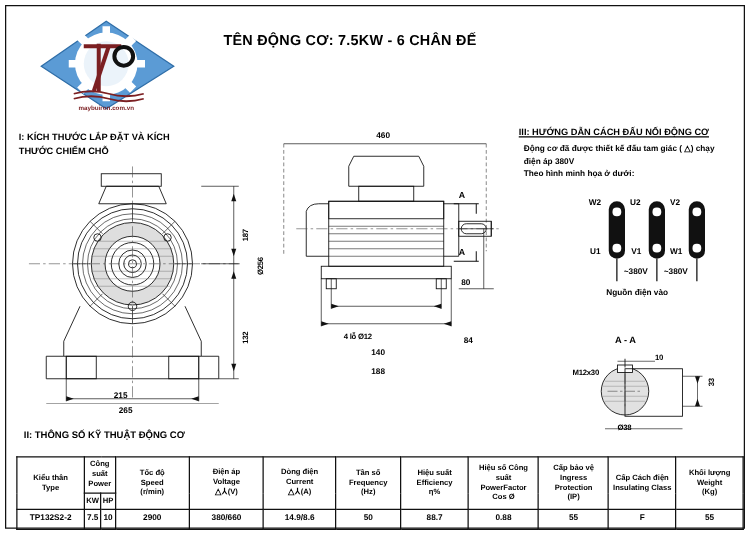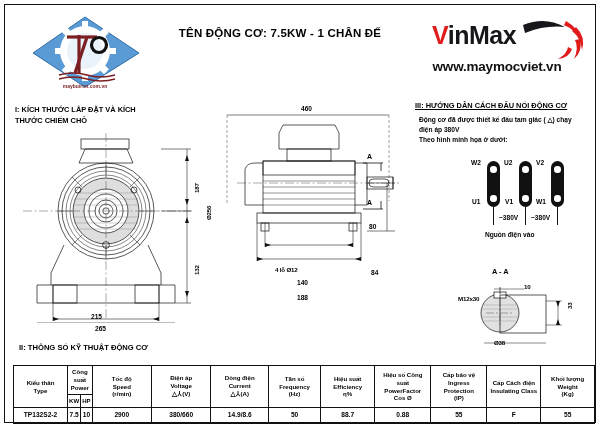--- a/index.html
+++ b/index.html
@@ -81,39 +81,22 @@
       </g>
       <circle cx="72" cy="32" r="7.5" fill="none" stroke="#111" stroke-width="3.2"></circle>
       <g stroke="#7b1f22" fill="none" stroke-width="1.4">
         <path d="M32 62 q14 -4 28 0 q14 4 28 0"></path>
         <path d="M32 66 q14 -4 28 0 q14 4 28 0"></path>
       </g>
       <text x="58" y="75" font-size="5" font-weight="bold" fill="#7b1f22" text-anchor="middle" font-family="Liberation Sans, sans-serif">maybuiron.com.vn</text>
     </svg>
   </div>
 
-  <div class="abs title">TÊN ĐỘNG CƠ: 7.5KW - 1 CHÂN ĐẾ</div>
-
-  <div class="abs brand">
-    <div class="brand-row">
-      <svg width="190" height="40" viewBox="0 0 190 40" style="position:absolute;left:0;top:0;">
-        <path d="M123 6 q22 -9 42 2 q-20 -2 -40 6 z" fill="#17171b"></path>
-        <g fill="#e01b1b">
-          <path d="M166 2 q14 8 15 20 q-5 -11 -17 -16 z"></path>
-          <path d="M176 8 q10 10 6 23 q-1 -12 -10 -19 z"></path>
-          <path d="M180 20 q3 12 -6 20 q5 -11 1 -19 z"></path>
-          <path d="M172 30 q-3 9 -14 10 q9 -5 10 -12 z"></path>
-        </g>
-      </svg>
-      <div class="brand-text">
-        <span class="brand-v">V</span><span class="brand-rest">inMax</span>
-      </div>
-    </div>
-    <div class="brand-url">www.maymocviet.vn</div>
-  </div>
+  <div class="abs title">TÊN ĐỘNG CƠ: 7.5KW - 6 CHÂN ĐẾ</div>
+
 
   <div class="abs h-sec sec1">I: KÍCH THƯỚC LẮP ĐẶT VÀ KÍCH THƯỚC CHIẾM CHỖ</div>
 
   <div class="abs" style="left:18px;top:128px;">
     <svg width="195" height="190" viewBox="0 0 195 190">
       <g stroke="#111" fill="none" stroke-width="0.7">
 
         <path d="M56 30 L62 16 L104 16 L110 30 Z"></path>
         <rect x="58" y="6" width="48" height="10"></rect>
 

